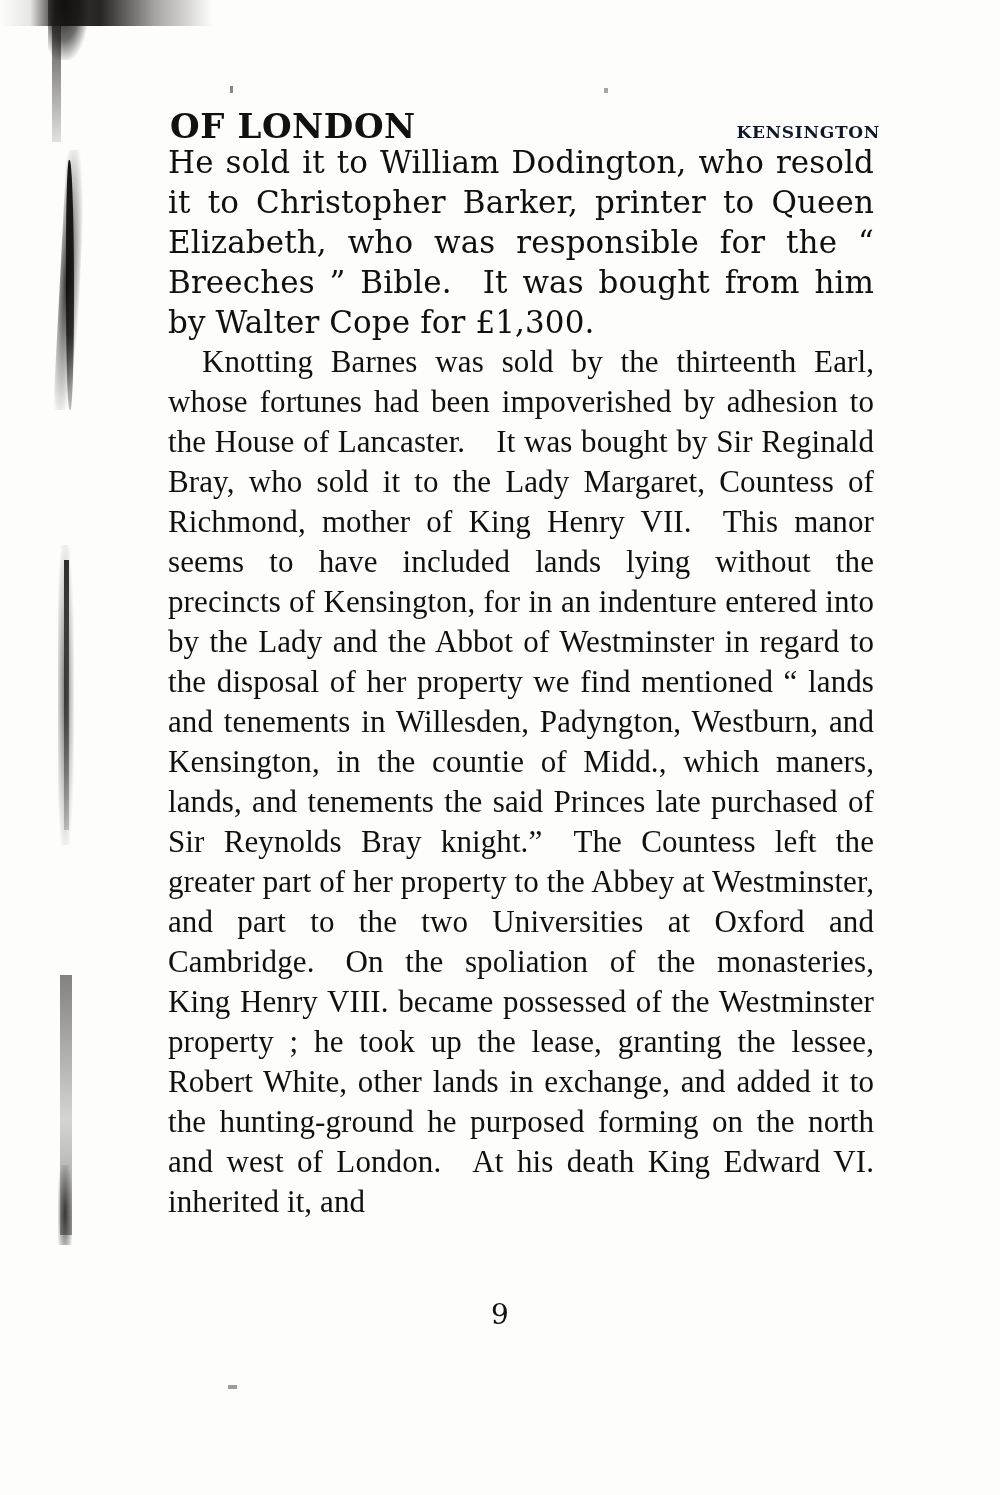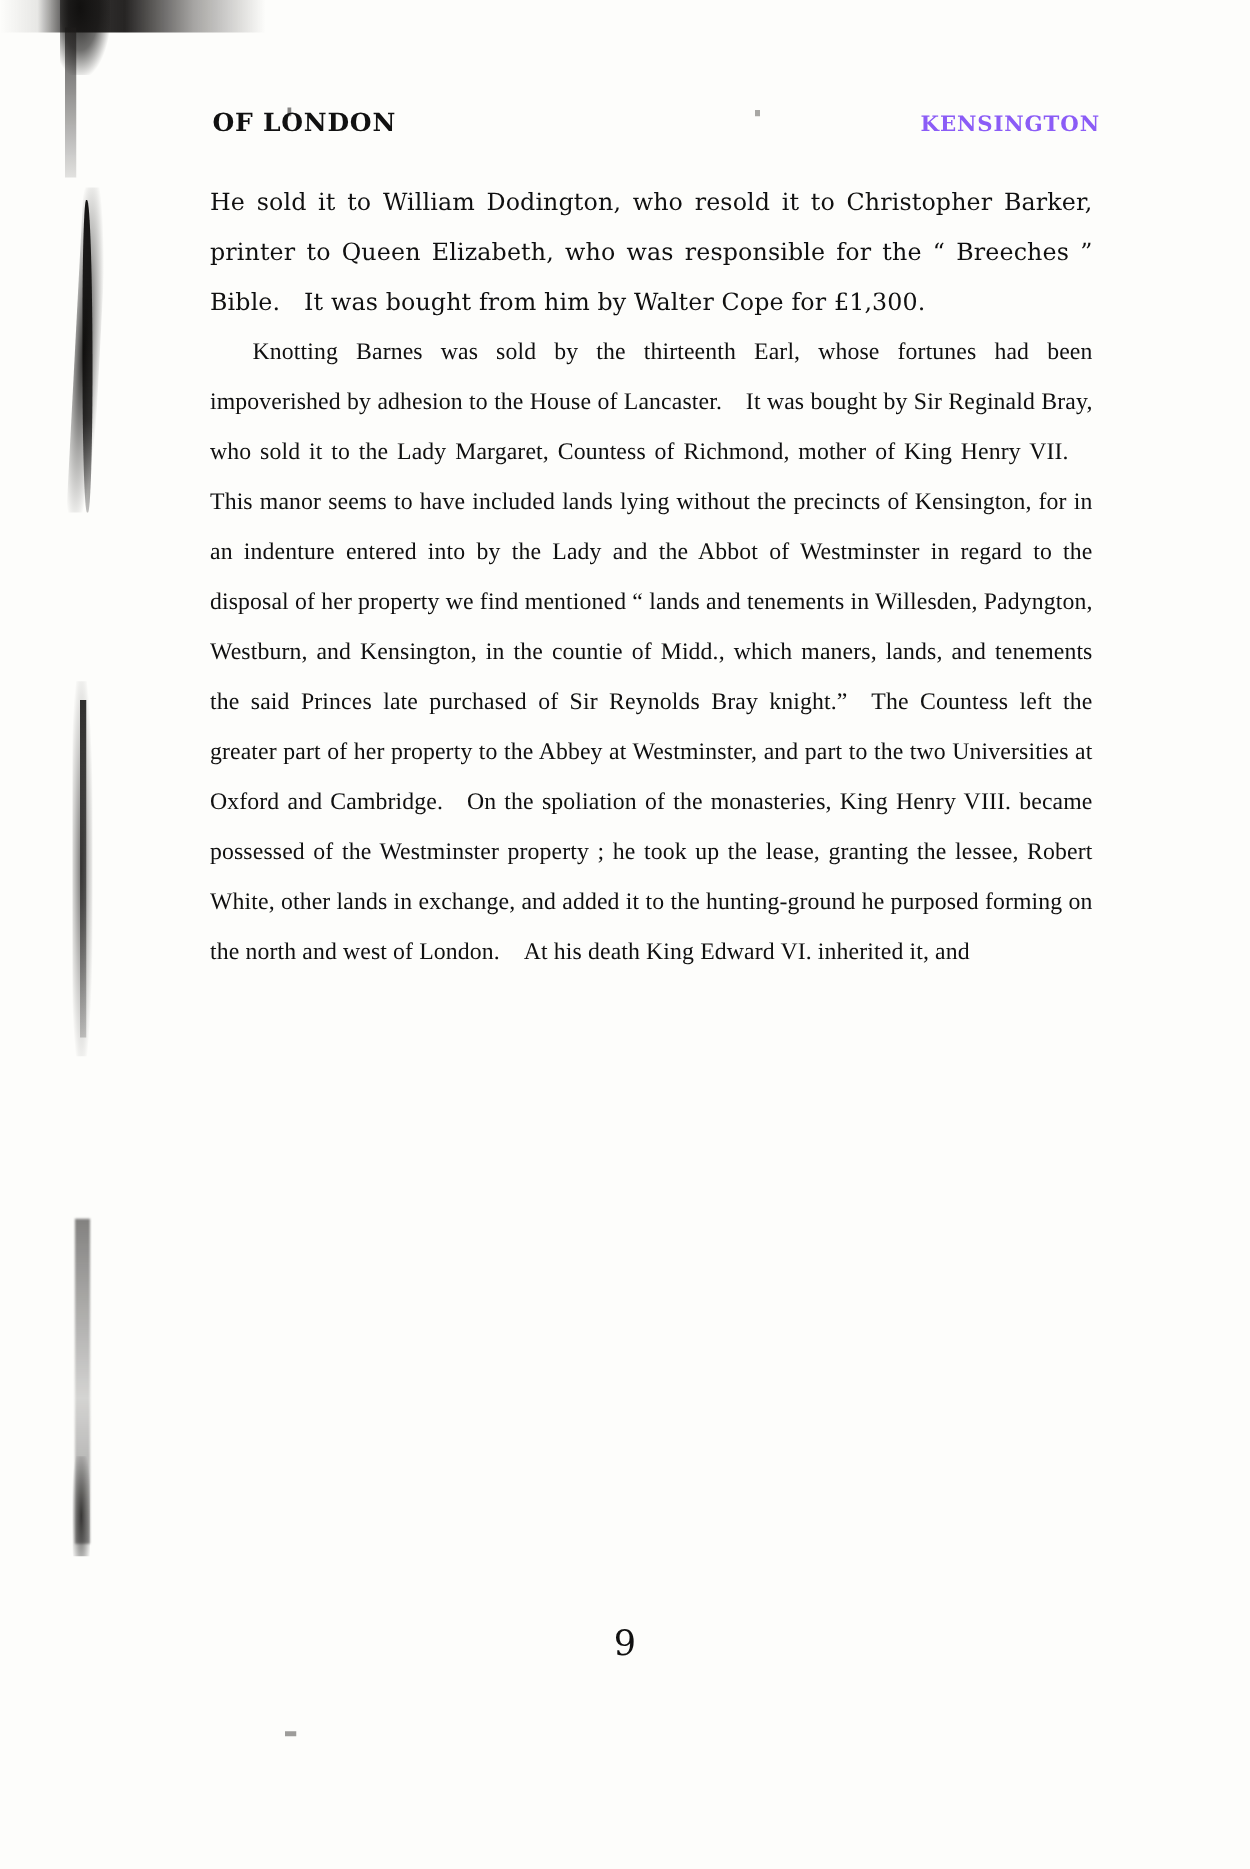--- a/index.html
+++ b/index.html
@@ -105,42 +105,43 @@
     left: 170px;
     top: 86px;
     width: 710px;
     display: flex;
     align-items: baseline;
     justify-content: space-between;
   }
   .head-title {
     font-family: "DejaVu Serif", serif;
     font-weight: 700;
-    font-size: 20px;
+    font-size: 34px;
     letter-spacing: 0.6px;
     color: #111;
+    margin-top: 20px;
   }
   .head-chapter {
     font-family: "DejaVu Serif", serif;
     font-weight: 700;
     font-size: 17px;
     letter-spacing: 0.7px;
-    color: #8b5cf6;
+    color: #0f172a;
   }
 
   
   .body-col {
     position: absolute;
     left: 168px;
     top: 142px;
     width: 706px;
   }
   .para {
     margin: 0 0 0 0;
-    font-size: 19px;
+    font-size: 31px;
     line-height: 40px;
     text-align: justify;
     text-justify: inter-word;
     color: #101010;
     letter-spacing: 0.1px;
   }
   .para + .para {
     margin-top: 0px;
     font-family: Liberation Serif, serif;
   }

